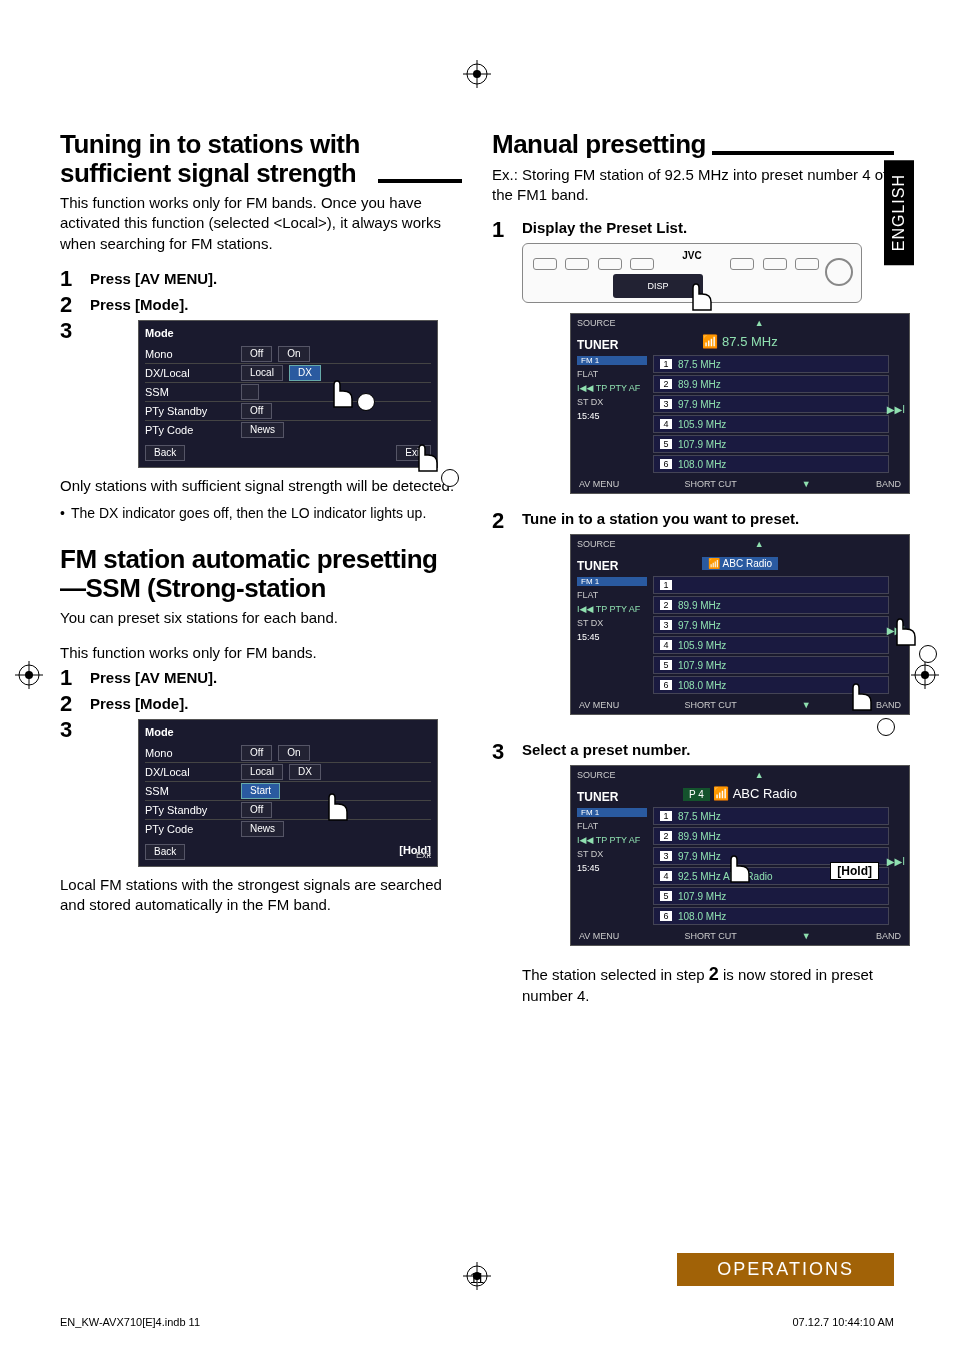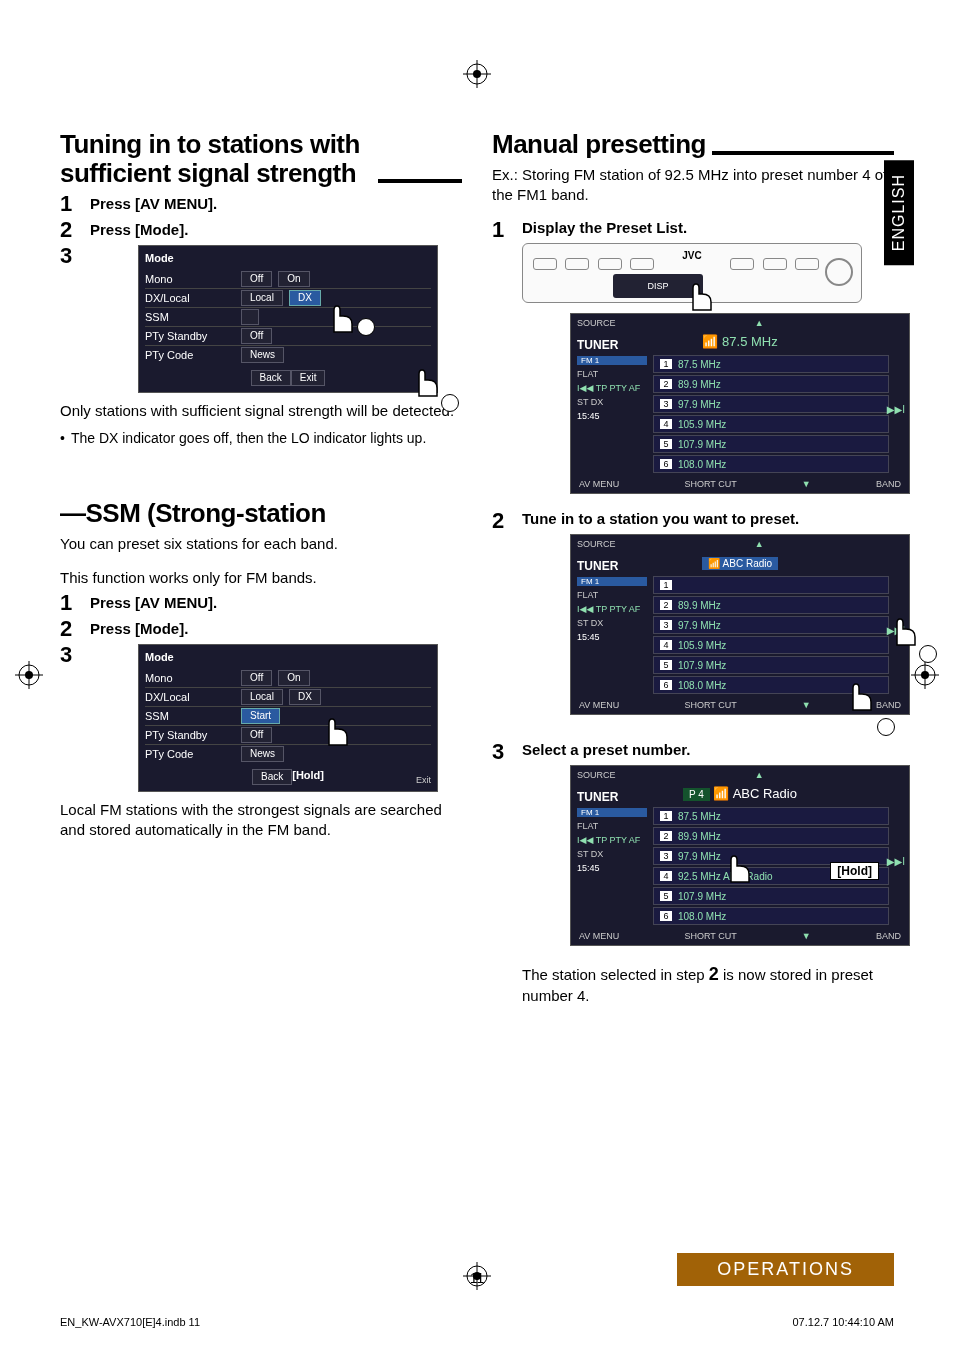--- a/index.html
+++ b/index.html
@@ -88,21 +88,21 @@
   .mode-panel .title { font-weight:700; margin-bottom:6px; }
   .mode-panel .row { display:flex; align-items:center; gap:6px; height:18px; border-top:1px solid #444; }
   .mode-panel .row:first-of-type { border-top:none; }
   .mode-panel .row .name { width:90px; color:#fff; }
   .mode-panel .btn {
     background:#223; border:1px solid #556; color:#fff;
     padding:0 8px; font-size:10px; height:14px; line-height:14px;
     display:inline-block;
   }
   .mode-panel .btn.sel { background:#2a5aa0; border-color:#6aa; }
-  .mode-panel .back-row { display:flex; justify-content:center; margin-top:6px; }
+  .mode-panel .back-row { display:flex; justify-content:space-between; margin-top:6px; }
 
   .pointer {
     position:absolute;
     pointer-events:none;
   }
   .pointer svg { width:36px; height:36px; }
 
   .hold-label, .exit-ptr, .num-circle {
     position:absolute;
     font-size:12px;
@@ -243,20 +243,21 @@
     <div class="col">
 
       <h2 class="section multi">
         <span>Tuning in to stations with</span><br>
         <span class="last-line">
           <span>sufficient signal strength</span>
           <span class="rule"></span>
         </span>
       </h2>
 
+      <p class="body">This function works only for FM bands. Once you have activated this function (selected &lt;Local&gt;), it always works when searching for FM stations.</p>
 
       <div class="steps">
         <div class="step">
           <span class="num">1</span>
           <span class="label">Press [AV MENU].</span>
         </div>
         <div class="step">
           <span class="num">2</span>
           <span class="label">Press [Mode].</span>
         </div>
@@ -310,21 +311,21 @@
         </div>
       </div>
 
       <p class="note indent-block">Only stations with sufficient signal strength will be detected.</p>
       <div class="bullet indent-block">
         <span class="dot">•</span>
         <span>The DX indicator goes off, then the LO indicator lights up.</span>
       </div>
 
       <h2 class="section multi" style="margin-top:22px;">
-        <br>
+        <span>FM station automatic presetting</span><br>
         <span>—SSM (Strong-station</span><br>
       </h2>
       <p class="body">You can preset six stations for each band.</p>
       <p class="body" style="margin-bottom:2px;">This function works only for FM bands.</p>
 
       <div class="steps">
         <div class="step">
           <span class="num">1</span>
           <span class="label">Press [AV MENU].</span>
         </div>

